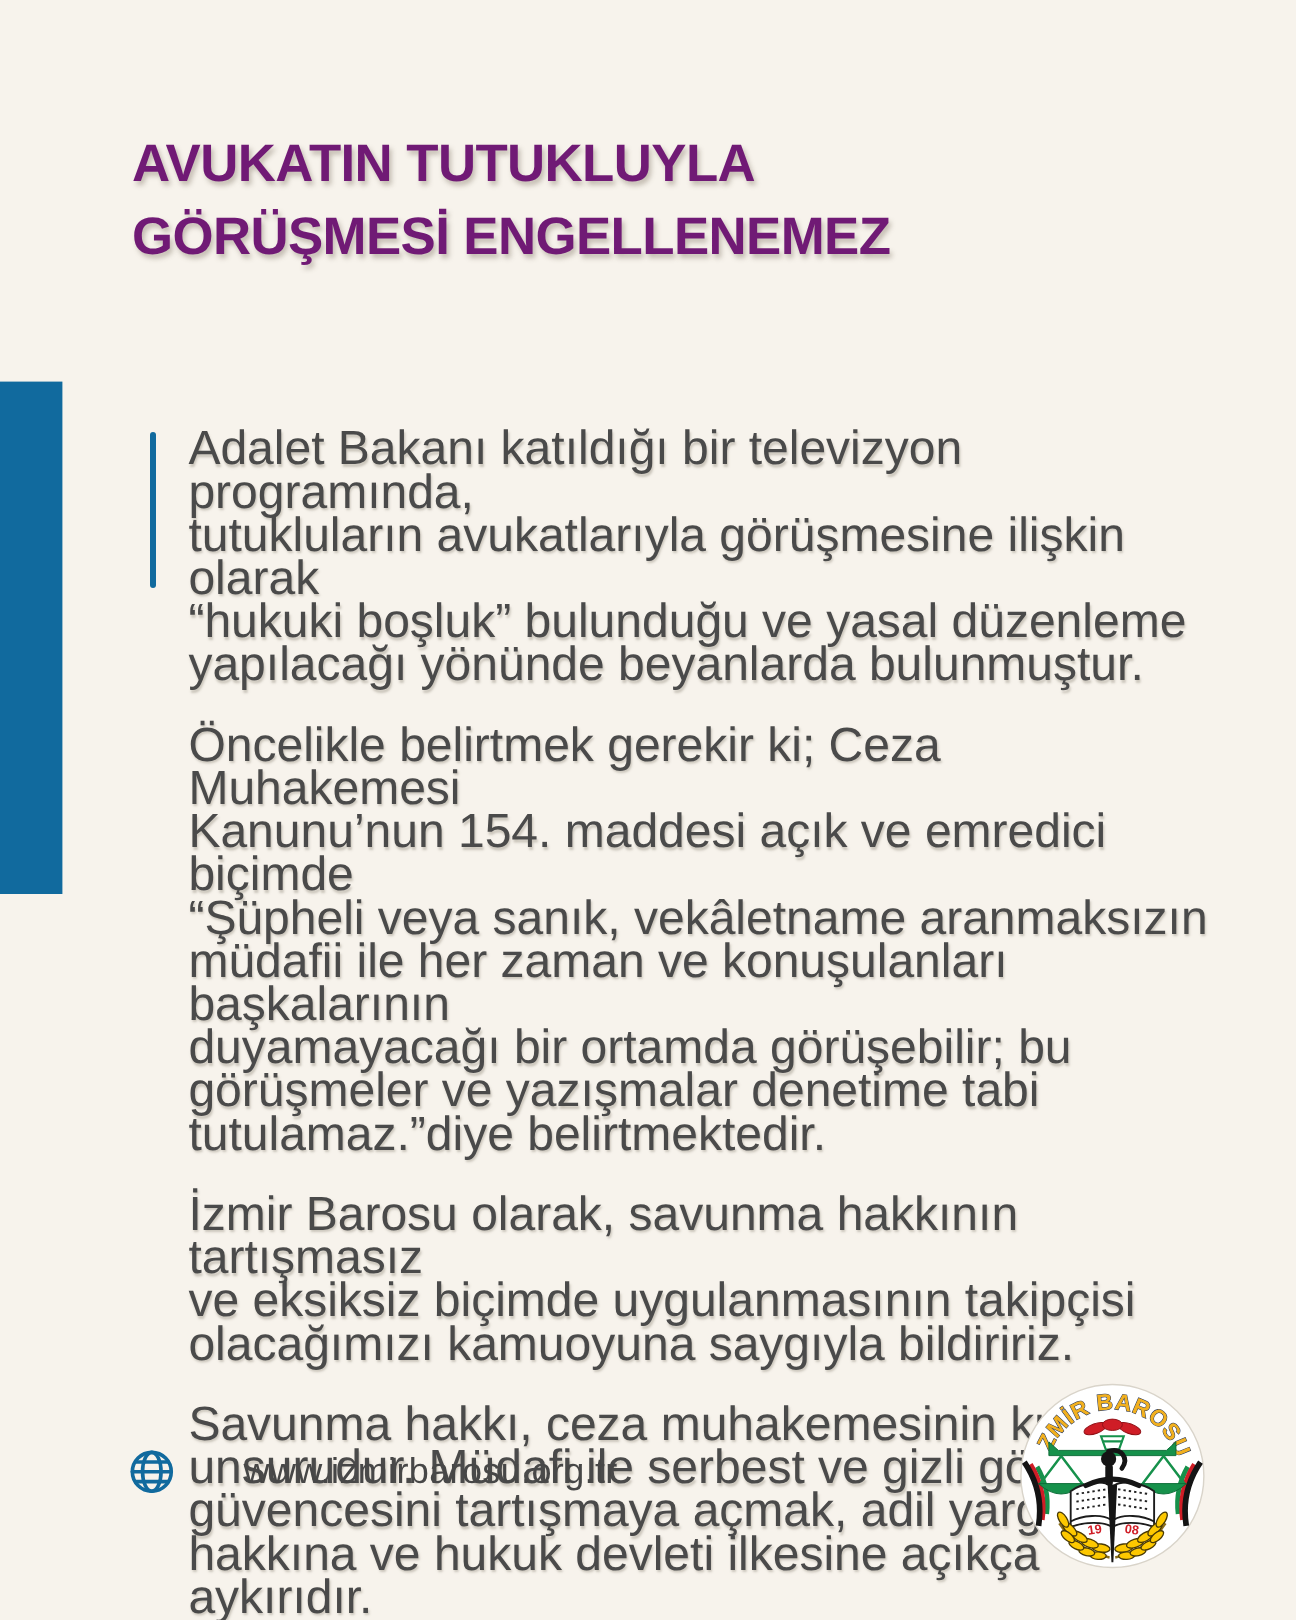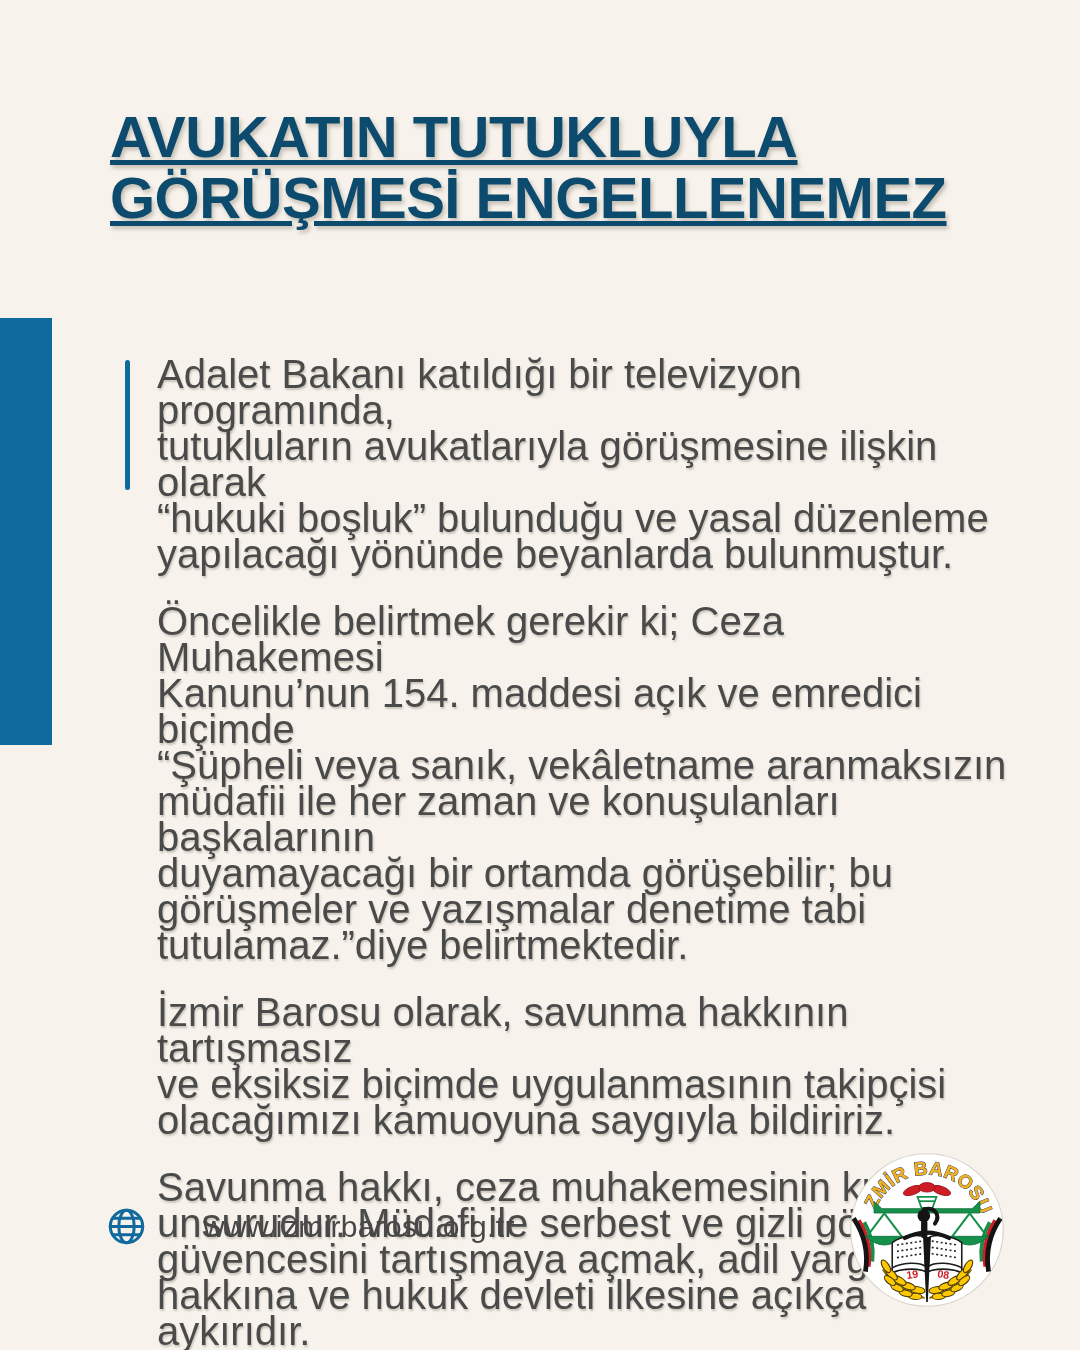--- a/index.html
+++ b/index.html
@@ -11,26 +11,25 @@
     overflow:hidden;
     color:#4a4a4a;
   }
   .left-accent-bar{
     position:absolute; left:0; top:318px;
     width:52px; height:427px;
     background:#116a9e;
   }
   .page-title{
     position:absolute; left:110px; top:106px;
-    font-size:58px; line-height:61px;
+    font-size:44px; line-height:61px;
     font-weight:bold; letter-spacing:-0.5px;
-    color:#0c4a6e;
+    color:#701a75;
     white-space:pre-line;
     text-shadow:2px 3px 4px rgba(130,120,105,0.45);
-    text-decoration:underline;
   }
   .statement{
     position:absolute; left:157px; top:356px; width:860px;
     font-size:40px; line-height:36px;
     color:#4a4a4a;
   }
   .statement p{
     white-space:pre-line;
     margin:0 0 31px 0;
     text-shadow:1px 2px 2px rgba(130,120,105,0.38);

